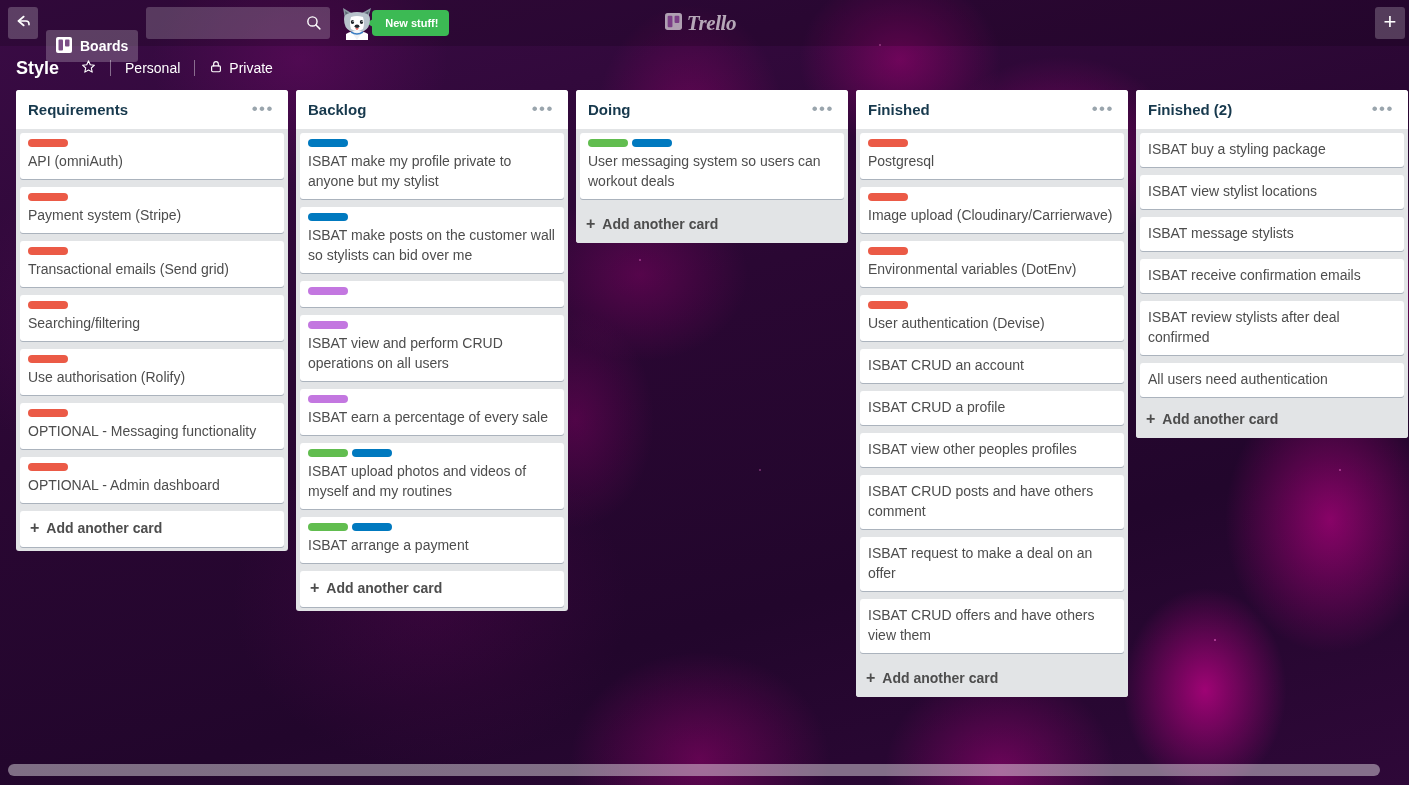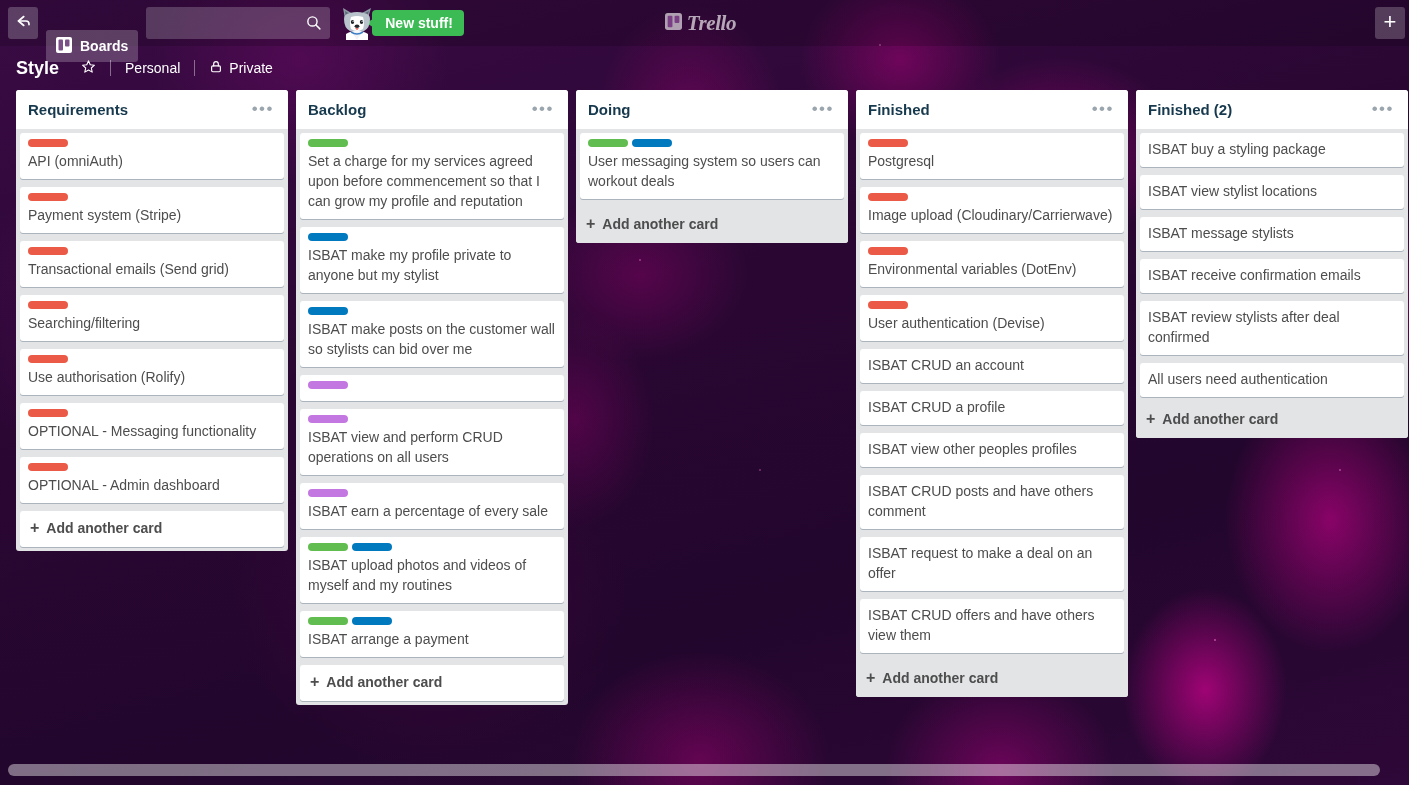--- a/index.html
+++ b/index.html
@@ -86,21 +86,21 @@
   #mascot {
     width: 38px; height: 34px;
     position: relative;
     flex: 0 0 auto;
     margin-right: -4px;
     z-index: 2;
   }
   #new-stuff-badge {
     background: #3cba54;
     color: #fff;
-    font-size: 14px; font-weight: bold;
+    font-size: 11px; font-weight: bold;
     height: 26px;
     display: flex; align-items: center;
     padding: 0 11px 0 13px;
     border-radius: 4px;
     position: relative;
     cursor: pointer;
   }
   #new-stuff-badge::before {
     content: "";
     position: absolute; left: -6px; top: 9px;
@@ -400,26 +400,20 @@
       </div>
     </div>
     <div class="list" id="list-backlog">
       <div class="list-header">
         <div class="list-title">Backlog</div>
         <div class="list-menu">•••</div>
       </div>
       <div class="cards">
         <div class="card">
           <div class="labels">
-            <span class="label" style="background: rgb(97, 189, 79);"></span>
-          </div>
-          <div class="card-title">Set a charge for my services agreed upon before commencement so that I can grow my profile and reputation</div>
-        </div>
-        <div class="card">
-          <div class="labels">
             <span class="label" style="background: rgb(0, 121, 191);"></span>
           </div>
           <div class="card-title">ISBAT make my profile private to anyone but my stylist</div>
         </div>
         <div class="card">
           <div class="labels">
             <span class="label" style="background: rgb(0, 121, 191);"></span>
           </div>
           <div class="card-title">ISBAT make posts on the customer wall so stylists can bid over me</div>
         </div>

